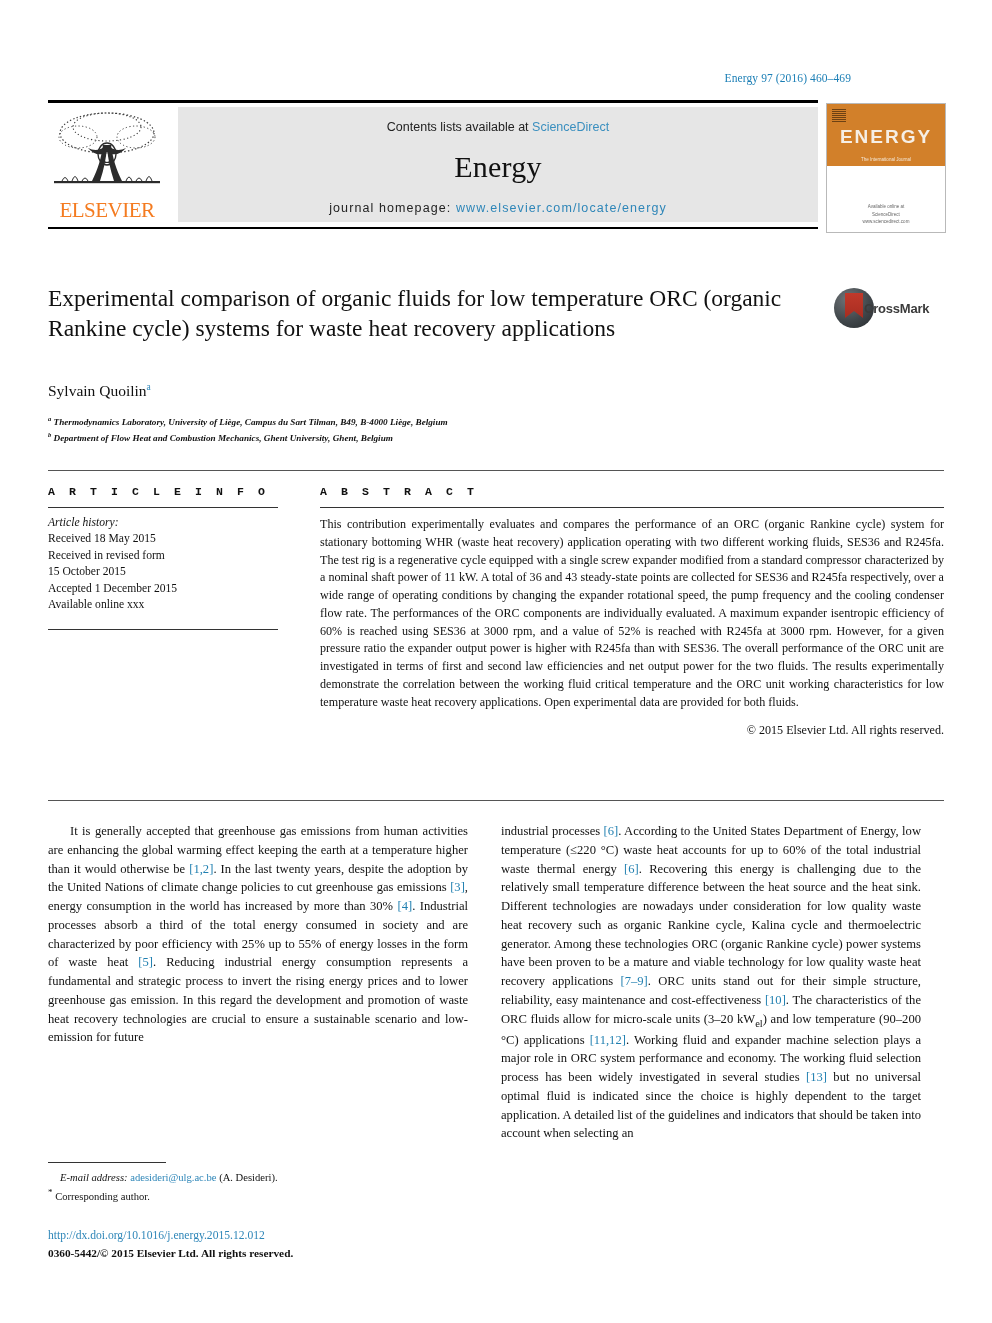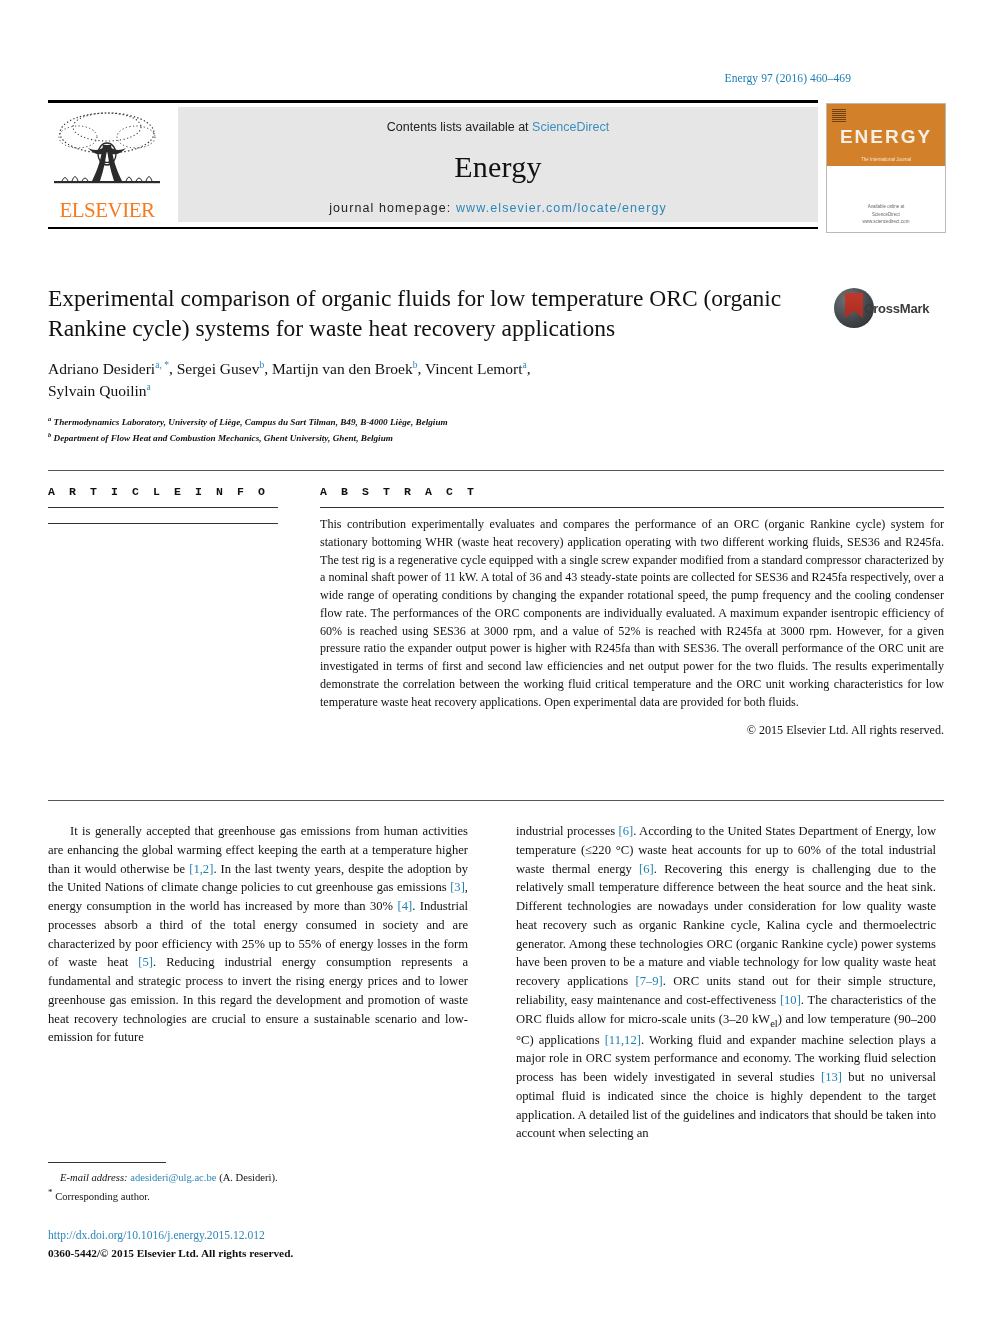--- a/index.html
+++ b/index.html
@@ -320,21 +320,21 @@
     left: 48px;
     top: 822px;
     width: 896px;
   }
   .bcol {
     position: absolute;
     top: 0;
     width: 420px;
   }
   .bcol-left { left: 0; }
-  .bcol-right { left: 468px; }
+  .bcol-right { left: 453px; }
   .sec-head {
     font-family: "Liberation Serif", serif;
     font-weight: bold;
     font-size: 13.2px;
     color: #111;
     margin-bottom: 16px;
   }
   .para {
     font-size: 12.6px;
     line-height: 1.49;
@@ -449,37 +449,45 @@
     <div class="paper-title">Experimental comparison of organic fluids for low temperature ORC (organic Rankine cycle) systems for waste heat recovery applications</div>
 
     <div class="crossmark">
       <div class="cm-circle">
         <div class="cm-inner"></div>
       </div>
       <div class="cm-text">CrossMark</div>
     </div>
 
     <div class="authors">
-      <span>Adriano Desideri<sup>a, *</sup>, Sergei Gusev<sup>b</sup>, Martijn van den Broek<sup>b</sup>, Vincent Lemort<sup>a</sup>,</span><br>
+      <br>
       <span>Sylvain Quoilin<sup>a</sup></span>
     </div>
 
     <div class="affils">
         <div><sup>a</sup> Thermodynamics Laboratory, University of Liège, Campus du Sart Tilman, B49, B-4000 Liège, Belgium</div>
         <div><sup>b</sup> Department of Flow Heat and Combustion Mechanics, Ghent University, Ghent, Belgium</div>
       </div>
   </div>
 
   <div class="infoabs">
     <div class="ia-rule-top"></div>
     <div class="ia-cols">
 
       <div class="col-info">
         <div class="sec-label">A R T I C L E  I N F O</div>
         <div class="hr-thin"></div>
+        <div class="hist">
+          <div class="it">Article history:</div>
+          <div>Received 18 May 2015</div>
+          <div>Received in revised form</div>
+          <div>15 October 2015</div>
+          <div>Accepted 1 December 2015</div>
+          <div>Available online xxx</div>
+        </div>
         <div class="kw-rule"></div>
       </div>
 
       <div class="col-abs">
         <div class="sec-label">A B S T R A C T</div>
         <div class="abs-rule"></div>
         <div class="abs-text">This contribution experimentally evaluates and compares the performance of an ORC (organic Rankine cycle) system for stationary bottoming WHR (waste heat recovery) application operating with two different working fluids, SES36 and R245fa. The test rig is a regenerative cycle equipped with a single screw expander modified from a standard compressor characterized by a nominal shaft power of 11 kW. A total of 36 and 43 steady-state points are collected for SES36 and R245fa respectively, over a wide range of operating conditions by changing the expander rotational speed, the pump frequency and the cooling condenser flow rate. The performances of the ORC components are individually evaluated. A maximum expander isentropic efficiency of 60% is reached using SES36 at 3000 rpm, and a value of 52% is reached with R245fa at 3000 rpm. However, for a given pressure ratio the expander output power is higher with R245fa than with SES36. The overall performance of the ORC unit are investigated in terms of first and second law efficiencies and net output power for the two fluids. The results experimentally demonstrate the correlation between the working fluid critical temperature and the ORC unit working characteristics for low temperature waste heat recovery applications. Open experimental data are provided for both fluids.</div>
         <div class="abs-copy">© 2015 Elsevier Ltd. All rights reserved.</div>
       </div>
 

